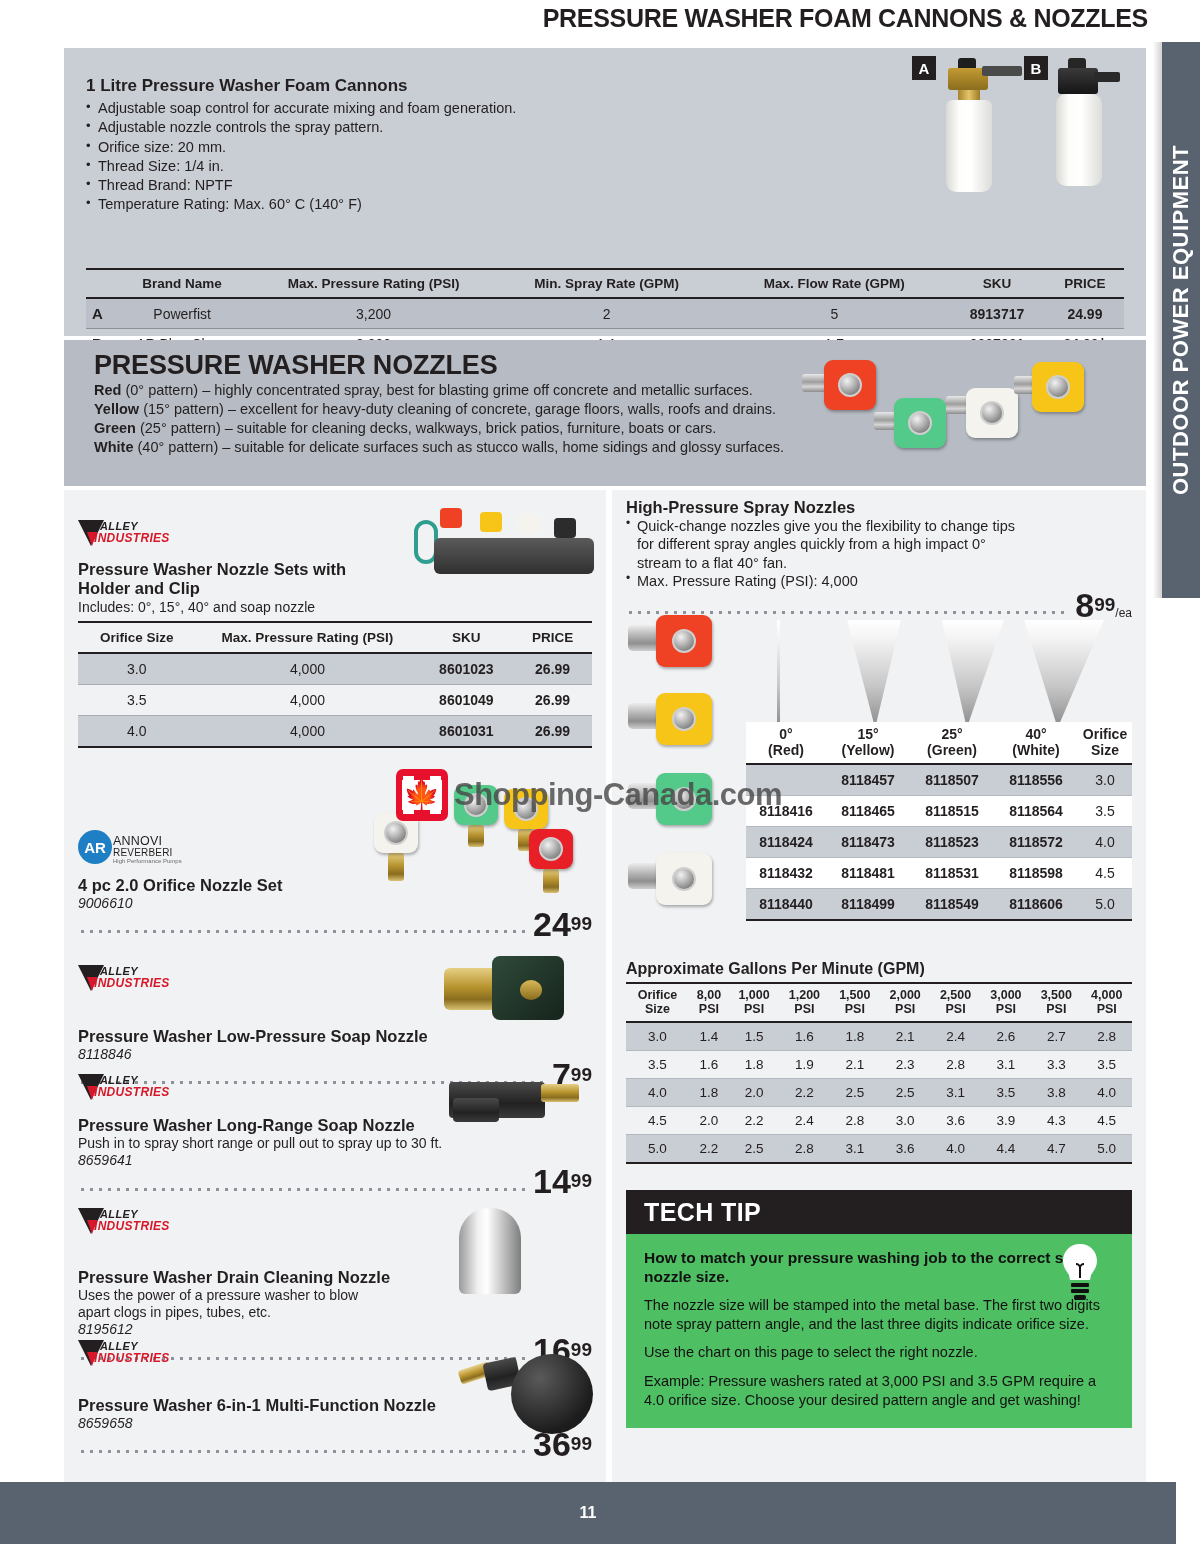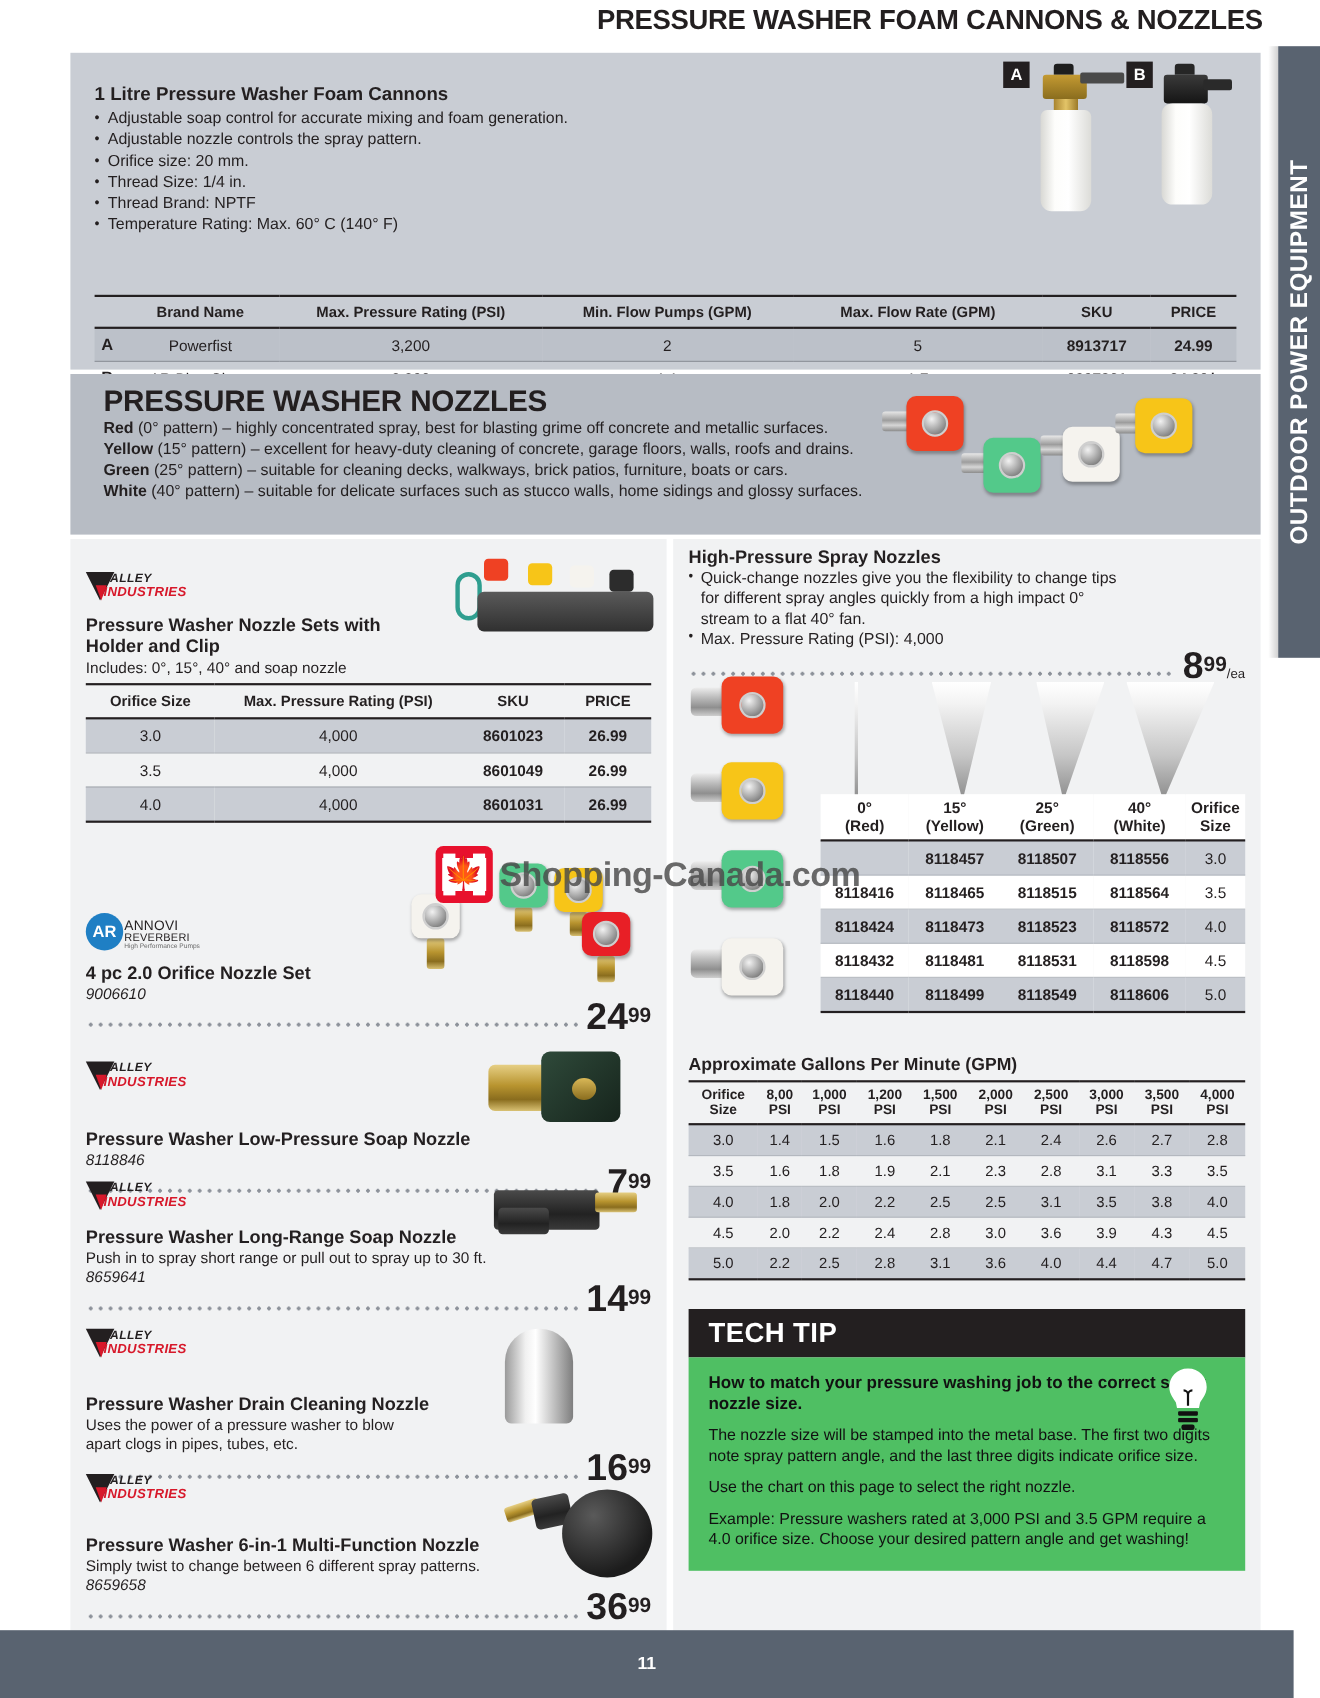--- a/index.html
+++ b/index.html
@@ -334,21 +334,21 @@
     </div>
   </div>
 
   <div class="foam-table-wrap">
     <table class="tbl">
       <thead>
         <tr>
           <th class="lbl foam-table-top-rule"></th>
           <th class="foam-table-top-rule" style="width:150px;">Brand Name</th>
           <th class="foam-table-top-rule" style="width:250px;">Max. Pressure Rating (PSI)</th>
-          <th class="foam-table-top-rule" style="width:240px;">Min. Flow Pumps (GPM)</th>
+          <th class="foam-table-top-rule" style="width:240px;">Min. Spray Rate (GPM)</th>
           <th class="foam-table-top-rule" style="width:240px;">Max. Flow Rate (GPM)</th>
           <th class="foam-table-top-rule" style="width:100px;">SKU</th>
           <th class="foam-table-top-rule" style="width:80px;">PRICE</th>
         </tr>
       </thead>
       <tbody>
         <tr class="rowA">
           <td class="lbl">A</td>
           <td>Powerfist</td>
           <td>3,200</td>
@@ -560,20 +560,21 @@
   </div>
   <div class="pad" style="position:absolute; top:718px; left:0; right:0;">
     <div class="valley-logo">
       <div class="valley-v"></div>
       <div class="valley-v2"></div>
       <div class="valley-txt1">ALLEY</div>
       <div class="valley-txt2">INDUSTRIES</div>
     </div>
     <div class="prod-title" style="margin-top:34px;">Pressure Washer Drain Cleaning Nozzle</div>
     <div class="prod-sub" style="width:300px;">Uses the power of a pressure washer to blow apart clogs in pipes, tubes, etc.</div>
+    <div class="prod-sku">8195612</div>
     <div class="price-row">
       <div class="dotline"></div>
       <div class="price">
         <span class="d">16</span><span class="c">99</span>
       </div>
     </div>
   </div>
 
   <div class="photo" style="left:395px; top:858px;">
     <div style="position:relative; width:140px; height:90px;">
@@ -583,21 +584,20 @@
     </div>
   </div>
   <div class="pad" style="position:absolute; top:850px; left:0; right:0;">
     <div class="valley-logo">
       <div class="valley-v"></div>
       <div class="valley-v2"></div>
       <div class="valley-txt1">ALLEY</div>
       <div class="valley-txt2">INDUSTRIES</div>
     </div>
     <div class="prod-title" style="margin-top:30px;">Pressure Washer 6-in-1 Multi-Function Nozzle</div>
-    <div class="prod-sub">Simply twist to change between 6 different spray patterns.</div>
     <div class="prod-sku">8659658</div>
     <div class="price-row">
       <div class="dotline"></div>
       <div class="price">
         <span class="d">36</span><span class="c">99</span>
       </div>
     </div>
   </div>
 </div>
 

